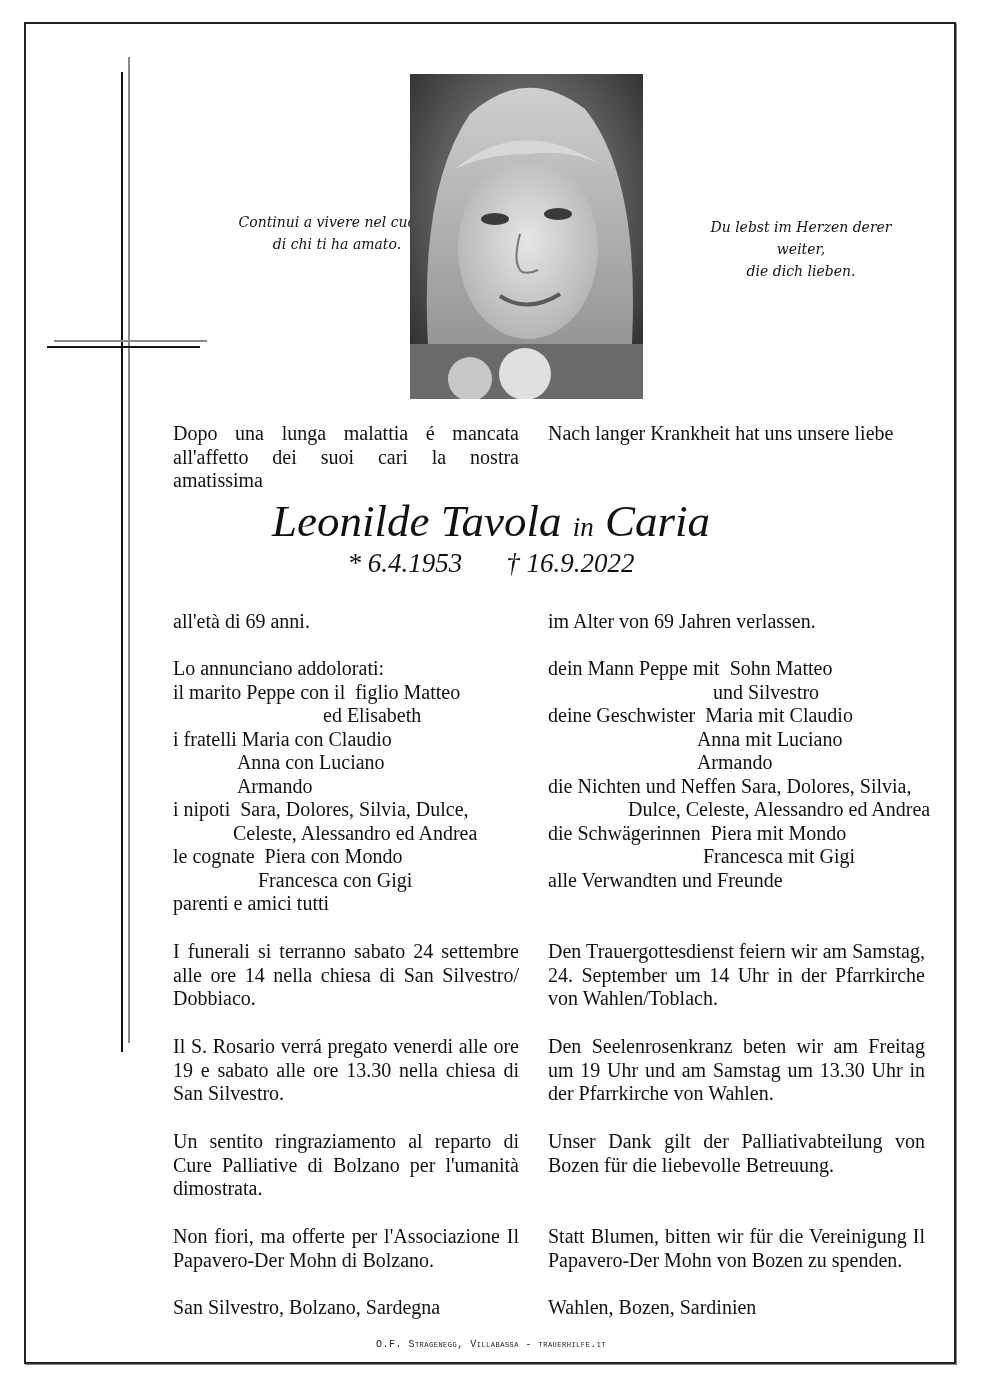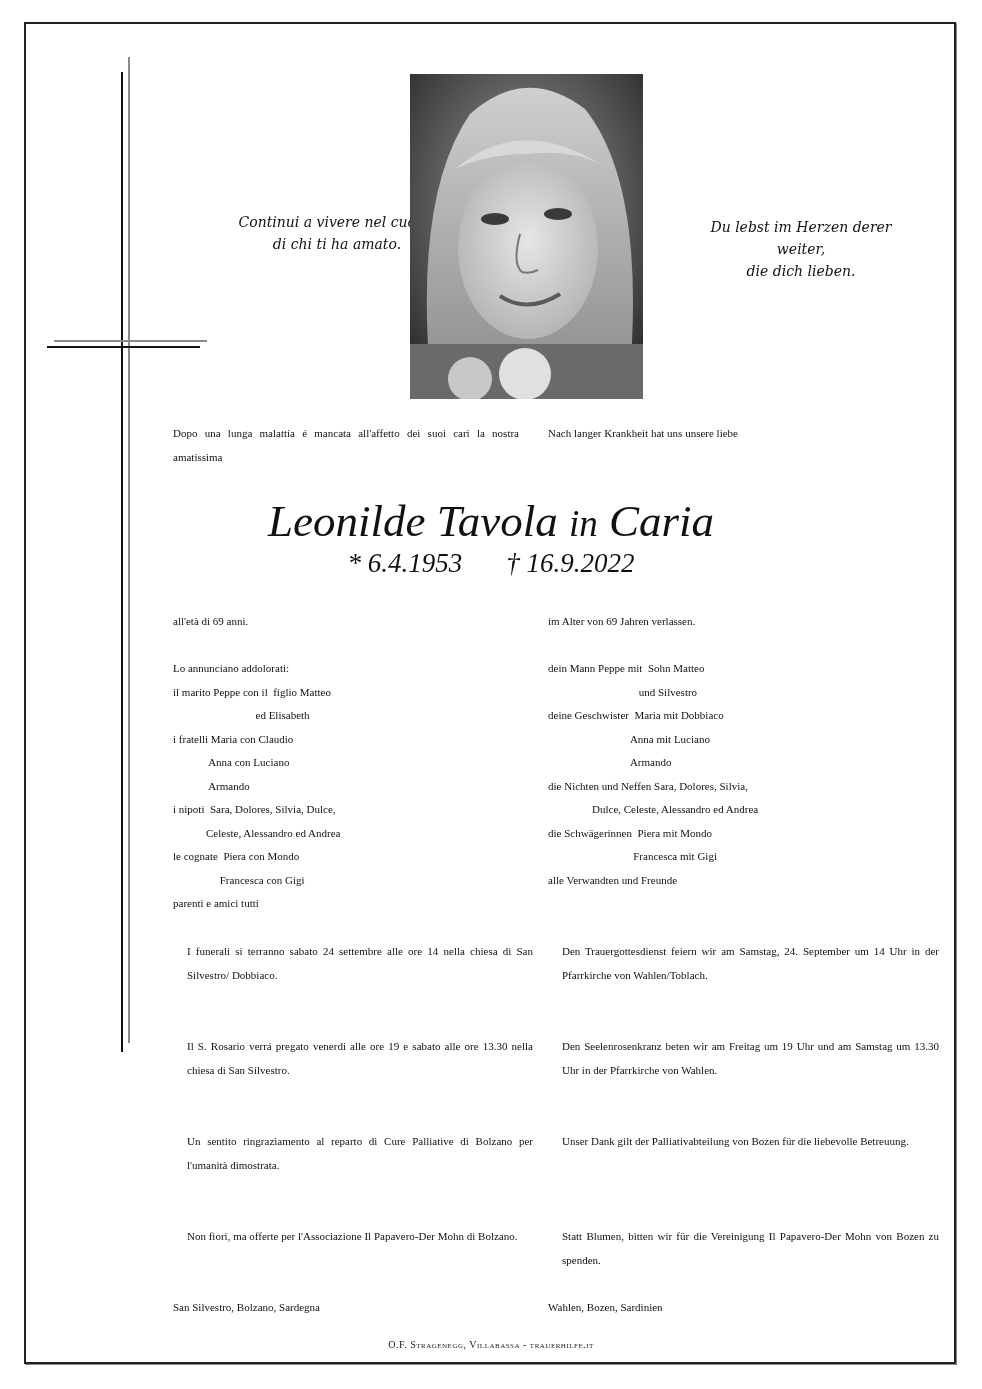--- a/index.html
+++ b/index.html
@@ -11,34 +11,34 @@
   .cross-h-black { left:47px; top:346px; width:153px; height:2px; background:#111; }
   .cross-h-gray { left:54px; top:340px; width:153px; height:2px; background:#8a8a8a; }
 
   .photo { position:absolute; left:410px; top:74px; width:233px; height:325px; overflow:hidden; background:#333; }
   .photo svg { display:block; width:100%; height:100%; }
 
   .quote { position:absolute; font-family:"DejaVu Serif", serif; font-style:italic; font-size:14px; line-height:22px; text-align:center; color:#111;margin-left:36px; }
   .quote-it { left:196px; top:211px; width:210px; }
   .quote-de { left:650px; top:216px; width:230px; }
 
-  .col { position:absolute; font-size:11px; line-height:23.5px; }
+  .col { position:absolute; font-size:20px; line-height:23.5px; }
   .col-it { left:173px; width:346px; }
   .col-de { left:548px; width:377px; }
-  .justify { text-align:justify; text-align-last:left;margin-left:14px; }
+  .justify { text-align:justify; text-align-last:left; }
   .just-first { text-align:justify; text-align-last:left; }
   .pl { white-space:pre; }
 
   .name { position:absolute; left:0; width:100%; top:494px; text-align:center; font-style:italic; font-size:45px; line-height:54px; }
-  .name .small { font-size:37px; }
+  .name .small { font-size:27px; }
   .dates { position:absolute; left:0; width:100%; top:546px; text-align:center; font-style:italic; font-size:27px; line-height:34px; }
   .dates span { display:inline-block; }
   .dates .gap { width:44px; }
 
-  .footer { position:absolute; left:0; width:100%; top:1339px; text-align:center; font-family:Liberation Serif, serif; font-size:10px; letter-spacing:0.5px; font-variant:small-caps; color:#222; }
+  .footer { position:absolute; left:0; width:100%; top:1339px; text-align:center; font-family:Liberation Mono, monospace; font-size:10px; letter-spacing:0.5px; font-variant:small-caps; color:#222; }
 </style>
 </head>
 <body>
 
 <div class="frame"></div>
 
 <div class="line cross-v-gray"></div>
 <div class="line cross-v-black"></div>
 <div class="line cross-h-gray"></div>
 <div class="line cross-h-black"></div>
@@ -114,21 +114,21 @@
 <div class="col col-it justify" style="top:1035px;">Il S. Rosario verrá pregato venerdi alle ore 19 e sabato alle ore 13.30 nella chiesa di San Silvestro.</div>
 <div class="col col-it justify" style="top:1130px;">Un sentito ringraziamento al reparto di Cure Palliative di Bolzano per l'umanità dimostrata.</div>
 <div class="col col-it justify" style="top:1225px;">Non fiori, ma offerte per l'Associazione Il Papavero-Der Mohn di Bolzano.</div>
 <div class="col col-it" style="top:1296px;">San Silvestro, Bolzano, Sardegna</div>
 
 <div class="col col-de" style="top:610px;">
   <div>im Alter von 69 Jahren verlassen.</div>
   <div style="height:23.5px"></div>
   <div class="pl">dein Mann Peppe mit  Sohn Matteo</div>
   <div class="pl">                                 und Silvestro</div>
-  <div class="pl">deine Geschwister  Maria mit Dobbiaco</div>
+  <div class="pl">deine Geschwister  Maria mit Claudio</div>
   <div class="pl">                              Anna mit Luciano</div>
   <div class="pl">                              Armando</div>
   <div class="pl">die Nichten und Neffen Sara, Dolores, Silvia,</div>
   <div class="pl">                Dulce, Celeste, Alessandro ed Andrea</div>
   <div class="pl">die Schwägerinnen  Piera mit Mondo</div>
   <div class="pl">                               Francesca mit Gigi</div>
   <div class="pl">alle Verwandten und Freunde</div>
 </div>
 <div class="col col-de justify" style="top:940px;">Den Trauergottesdienst feiern wir am Samstag, 24. September um 14 Uhr in der Pfarrkirche von Wahlen/Toblach.</div>
 <div class="col col-de justify" style="top:1035px;">Den Seelenrosenkranz beten wir am Freitag um 19 Uhr und am Samstag um 13.30 Uhr in der Pfarrkirche von Wahlen.</div>

